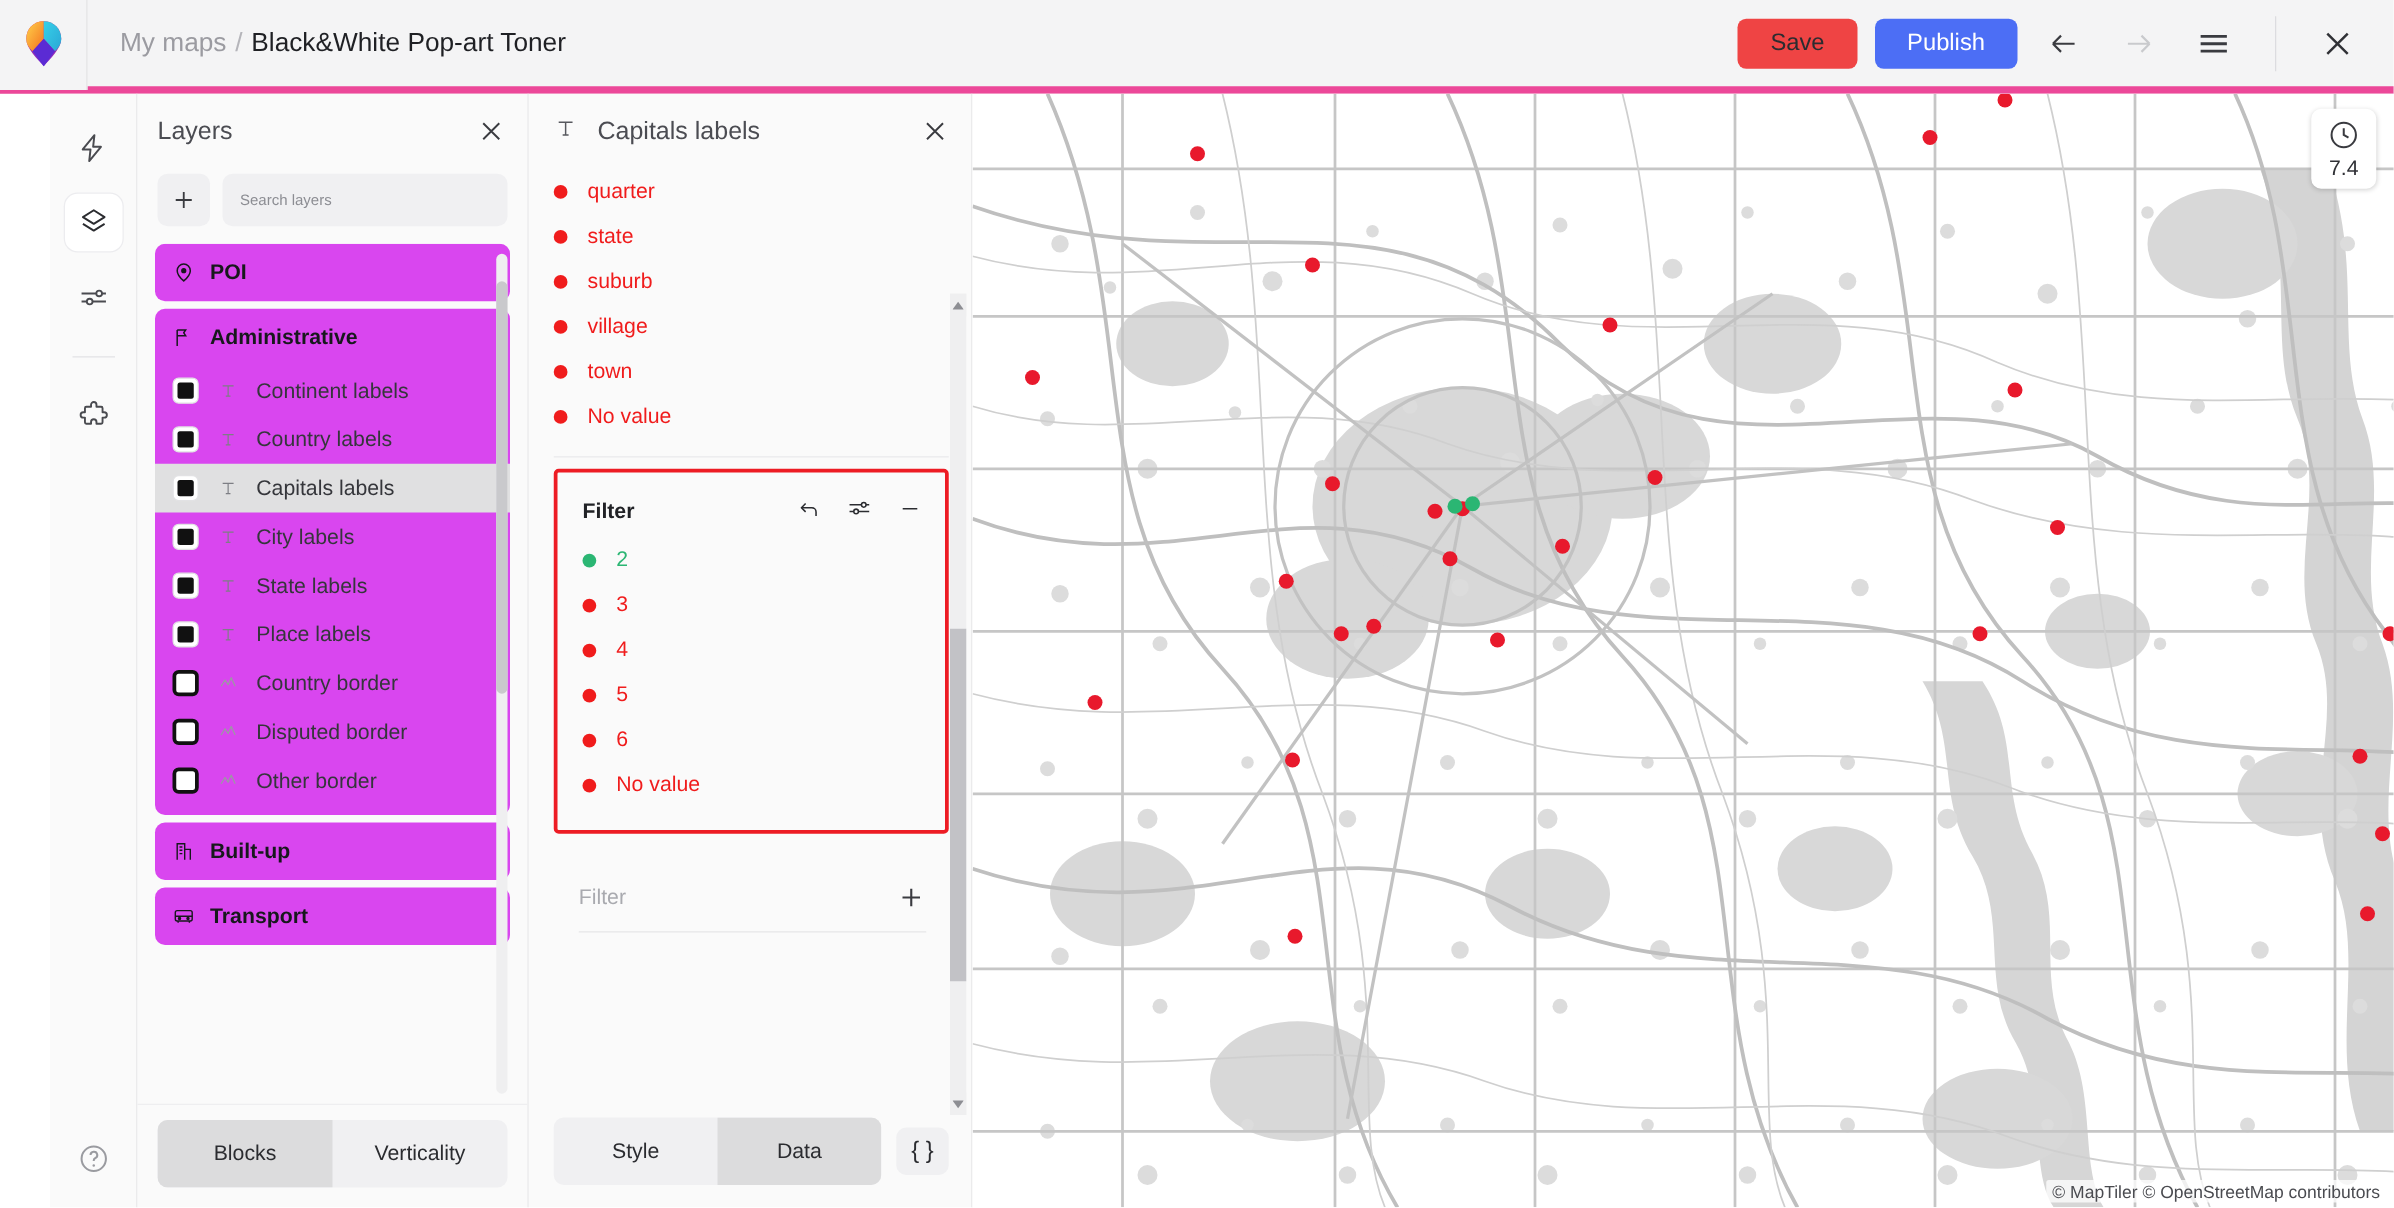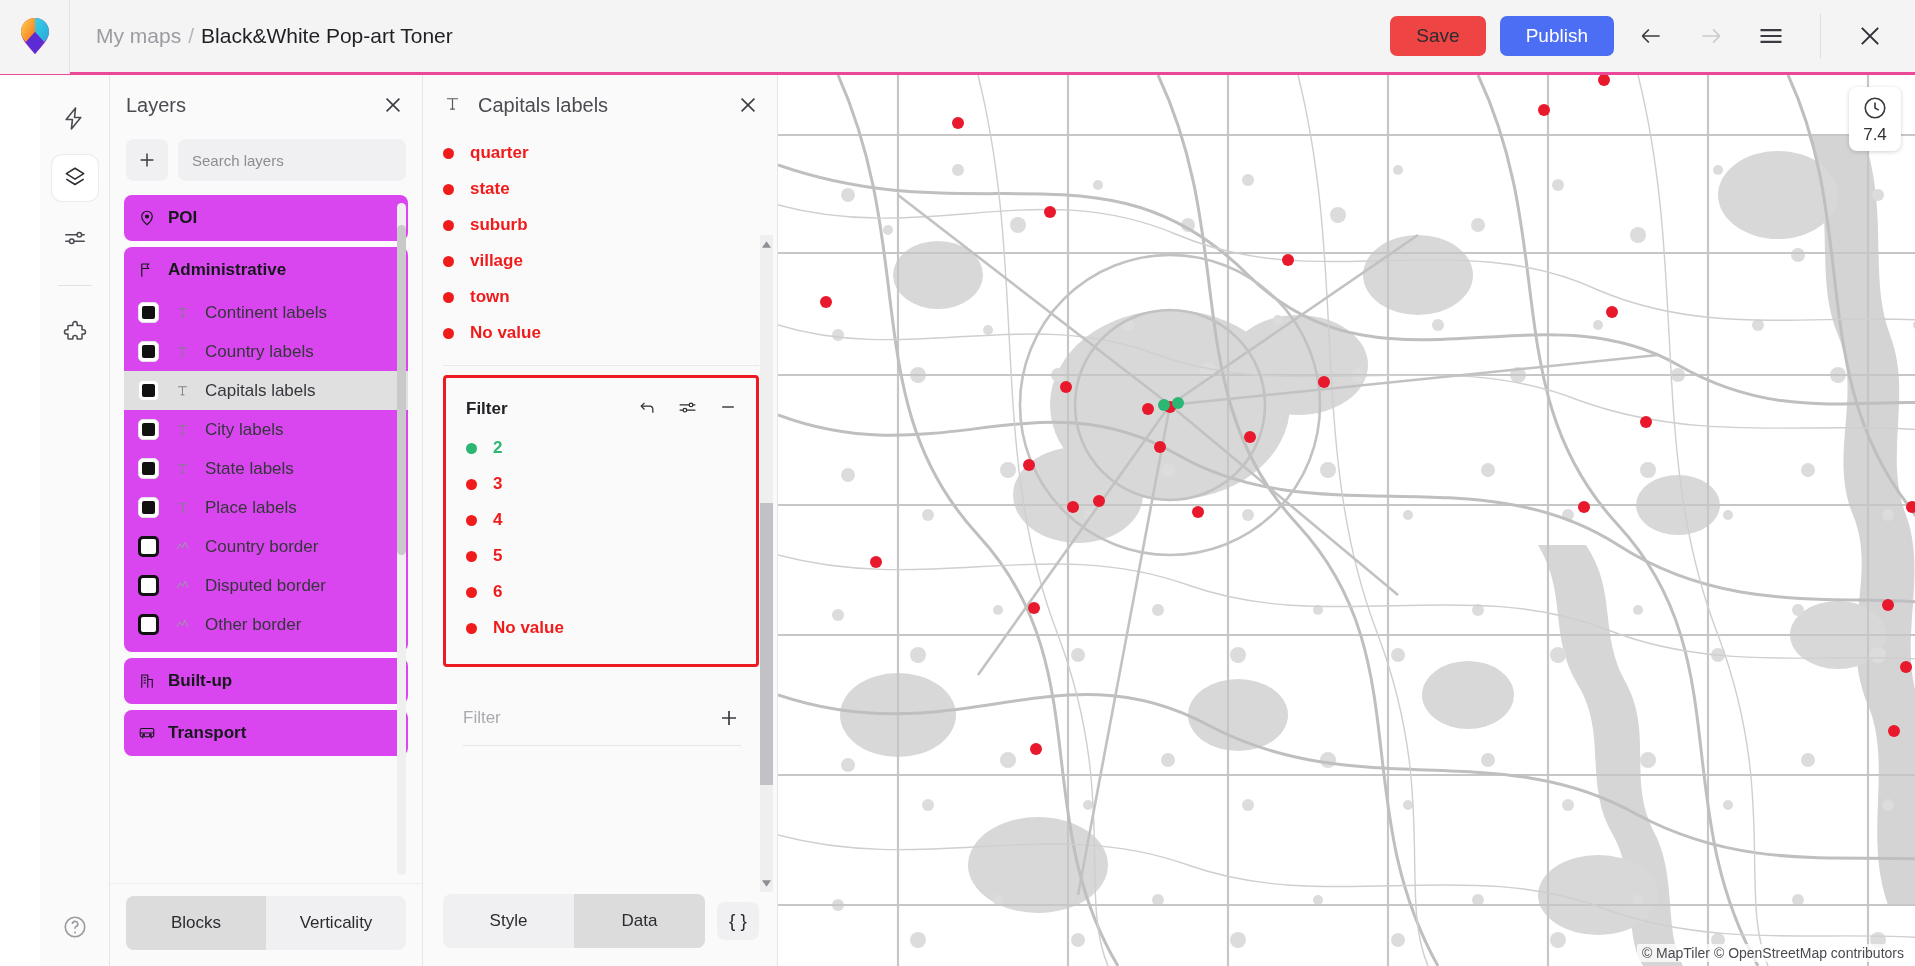--- a/index.html
+++ b/index.html
@@ -9,21 +9,21 @@
     background: #fff;
     overflow: hidden;
   }
   .app { position: relative; width: 1915px; height: 966px; display: flex; flex-direction: column; }
 
   
   .topbar {
     height: 75px; flex: 0 0 75px;
     background: #f4f4f5;
     display: flex; align-items: center;
-    border-bottom: 3px solid #ec4899;
+    border-bottom: 6px solid #ec4899;
   }
   .logo-cell {
     width: 70px; height: 75px;
     display: flex; align-items: center; justify-content: center;
     border-right: 1px solid #e3e3e5;
     background: #f4f4f5;
   }
   .breadcrumb { padding-left: 26px; display: flex; align-items: baseline; gap: 7px; font-size: 21px; }
   .bc-parent { color: #9b9ba1; }
   .bc-sep { color: #b5b5ba; }
@@ -78,21 +78,21 @@
   }
   .panel-title { font-size: 20px; color: #4b4c52; }
   .panel-x { margin-left: auto; cursor: pointer; display:flex; }
   .search-row { display: flex; align-items: center; gap: 10px; padding: 4px 16px 14px 16px; }
   .add-btn {
     width: 42px; height: 42px; border-radius: 8px; background: #f0f0f2;
     border: none; cursor: pointer; display: flex; align-items: center; justify-content: center;
   }
   .search-input {
     flex: 1; height: 42px; border: none; border-radius: 8px;
-    background: #f0f0f2; padding: 0 14px; font-size: 15px;
+    background: #f0f0f2; padding: 0 14px; font-size: 12px;
     font-family: inherit; color: #44454a;
   }
   .search-input::placeholder { color: #8c8d93; }
 
   .tree { flex: 1; overflow: hidden; position: relative; padding: 0 14px; }
   .tree-scroll { position: relative; height: 100%; }
   .group {
     background: #d946ef; border-radius: 8px; margin-bottom: 6px;
     overflow: hidden;
   }
@@ -136,21 +136,21 @@
   
   .detail-panel {
     width: 355px; flex: 0 0 355px;
     background: #fafafa;
     border-right: 1px solid #e6e6e8;
     display: flex; flex-direction: column; position: relative;
   }
   .detail-head { height: 60px; display: flex; align-items: center; gap: 16px; padding: 0 18px 0 20px; }
   .detail-title { font-size: 20px; color: #4b4c52; }
   .detail-body { flex: 1; position: relative; overflow: hidden; padding: 0 18px 0 20px; }
-  .val-row { display: flex; align-items: center; gap: 16px; height: 36px; font-size: 17px; cursor: pointer; font-weight: bold; }
+  .val-row { display: flex; align-items: center; gap: 16px; height: 36px; font-size: 17px; cursor: pointer; }
   .dot { width: 11px; height: 11px; border-radius: 50%; flex: 0 0 auto; display:block; }
   .hr-soft { height: 1px; background: #e9e9eb; margin: 14px 0 0 0; }
 
   .filter-card {
     border: 3px solid #ed1c24; border-radius: 4px;
     margin: 9px 0 0 0; padding: 16px 0 18px 0; background: #fafafa;
   }
   .filter-card-head {
     display: flex; align-items: center; padding: 0 18px 0 20px; height: 30px;
   }

